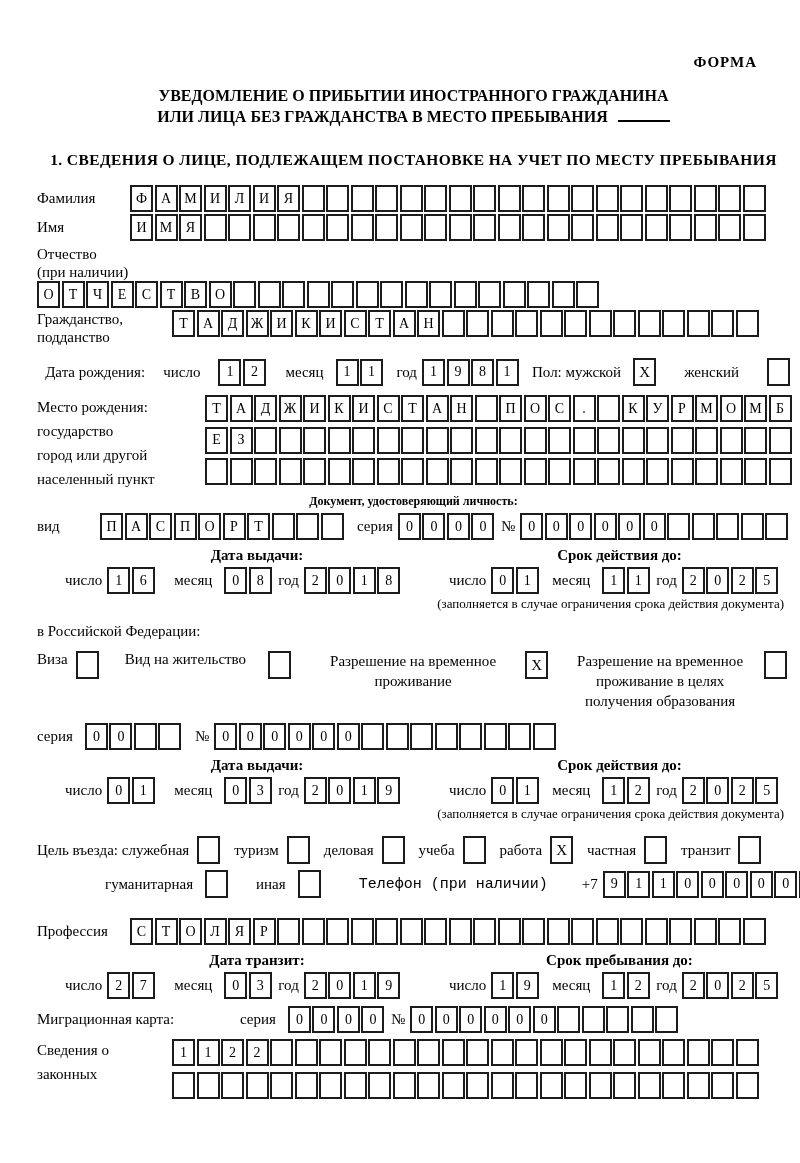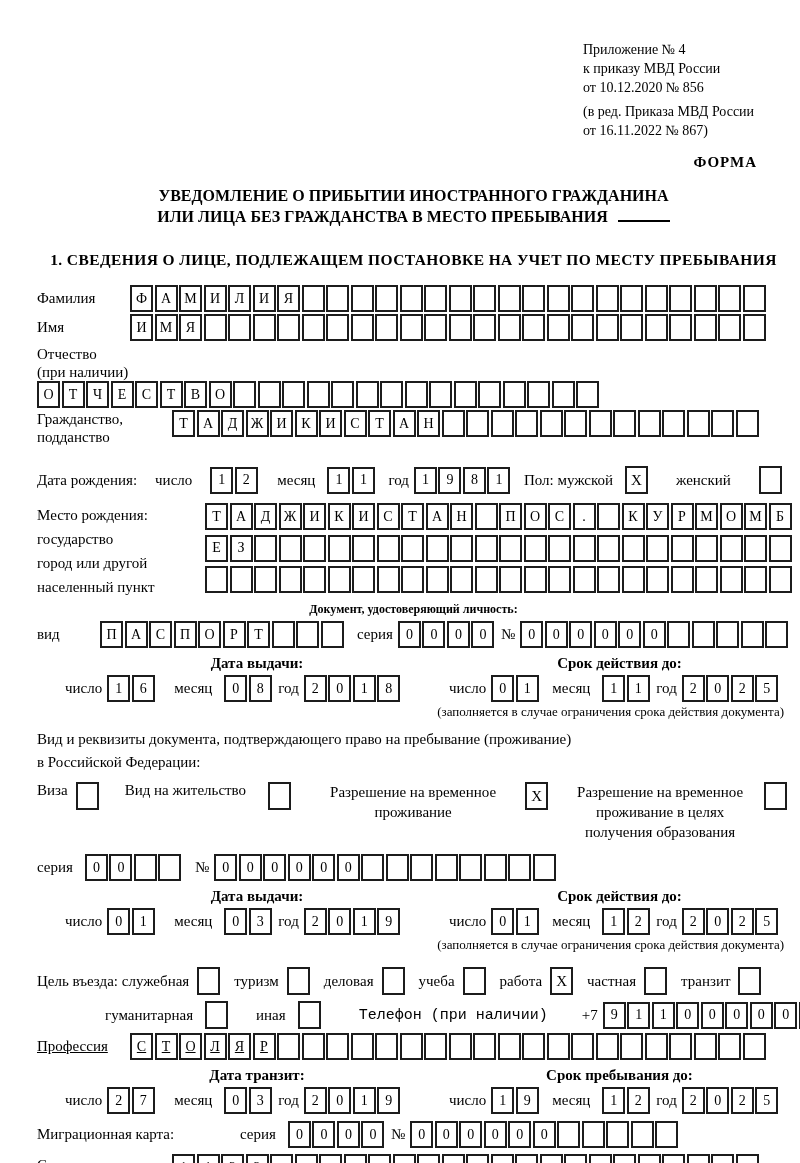--- a/index.html
+++ b/index.html
@@ -67,27 +67,20 @@
   
   .rrow{display:flex;align-items:flex-start;margin-top:6px;}
   .rlabels{width:135px;flex:none;font-size:15px;line-height:23.5px;}
   .rcells .cells{margin-bottom:6px;}
 </style>
 </head>
 <body>
 
 <div class="page">
 
-  <div class="hdr">
-    <div>Приложение № 4</div>
-    <div>к приказу МВД России</div>
-    <div>от 10.12.2020 № 856</div>
-    <div class="gap-top">(в ред. Приказа МВД России</div>
-    <div>от 16.11.2022 № 867)</div>
-  </div>
   <div class="forma">ФОРМА</div>
 
   <div class="title">
     <div>УВЕДОМЛЕНИЕ О ПРИБЫТИИ ИНОСТРАННОГО ГРАЖДАНИНА</div>
     <div><span>ИЛИ ЛИЦА БЕЗ ГРАЖДАНСТВА В МЕСТО ПРЕБЫВАНИЯ</span><span class="uline"></span></div>
   </div>
 
   <div class="sec-heading">1. СВЕДЕНИЯ О ЛИЦЕ, ПОДЛЕЖАЩЕМ ПОСТАНОВКЕ НА УЧЕТ ПО МЕСТУ ПРЕБЫВАНИЯ</div>
 
   <div class="frow" style="margin-top:16px;">
@@ -210,21 +203,21 @@
         <span class="cell"></span>
         <span class="cell"></span>
         <span class="cell"></span>
         <span class="cell"></span>
         <span class="cell"></span>
         <span class="cell"></span>
         <span class="cell"></span>
       </span>
   </div>
 
-  <div class="frow" style="margin-top:20px;">
+  <div class="frow" style="margin-top:12px;justify-content:flex-end;">
     <span class="lbl">Дата рождения:</span>
     <span class="lbl mlm">число</span>
     <span class="cells mlm">
         <span class="cell">1</span>
         <span class="cell">2</span>
       </span>
     <span class="lbl mlm">месяц</span>
     <span class="cells mls">
         <span class="cell">1</span>
         <span class="cell">1</span>
@@ -412,21 +405,20 @@
             <span class="cell">0</span>
             <span class="cell">2</span>
             <span class="cell">5</span>
           </span>
       </div>
     </div>
   </div>
   <div class="dnote">(заполняется в случае ограничения срока действия документа)</div>
 
   <div class="plain">
-    <div>Вид и реквизиты документа, подтверждающего право на пребывание (проживание)</div>
     <div>в Российской Федерации:</div>
   </div>
 
   <div class="vrow">
     <span class="lbl">Виза</span>
     <span class="cbx cb-ml"></span>
     <span class="lbl" style="margin-left:26px;">Вид на жительство</span>
     <span class="cbx" style="margin-left:22px;"></span>
     <span class="vlabel" style="width:208px;margin-left:18px;">Разрешение на временное проживание</span>
     <span class="cbx cb-ml">X</span>
@@ -540,21 +532,21 @@
         <span class="cell">0</span>
         <span class="cell">0</span>
         <span class="cell">0</span>
         <span class="cell">0</span>
         <span class="cell">0</span>
         <span class="cell">0</span>
         <span class="cell"></span>
       </span>
   </div>
 
-  <div class="frow" style="margin-top:4px;text-decoration:underline;">
+  <div class="frow" style="margin-top:20px;">
     <span class="lbl w93">Профессия</span>
     <span class="cells">
         <span class="cell">С</span>
         <span class="cell">Т</span>
         <span class="cell">О</span>
         <span class="cell">Л</span>
         <span class="cell">Я</span>
         <span class="cell">Р</span>
         <span class="cell"></span>
         <span class="cell"></span>

